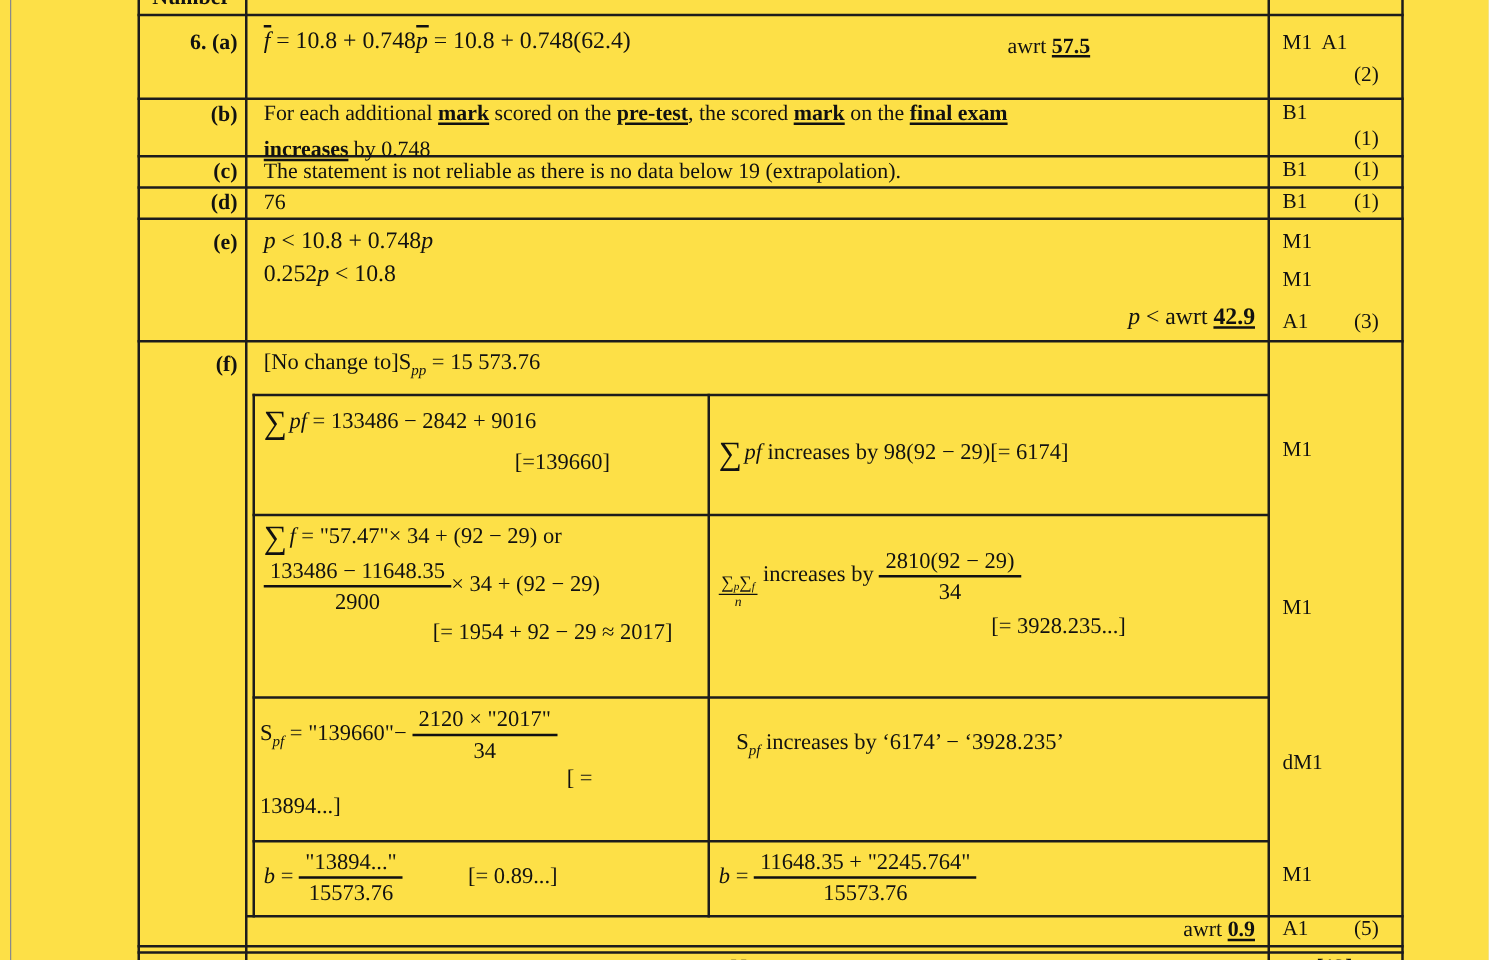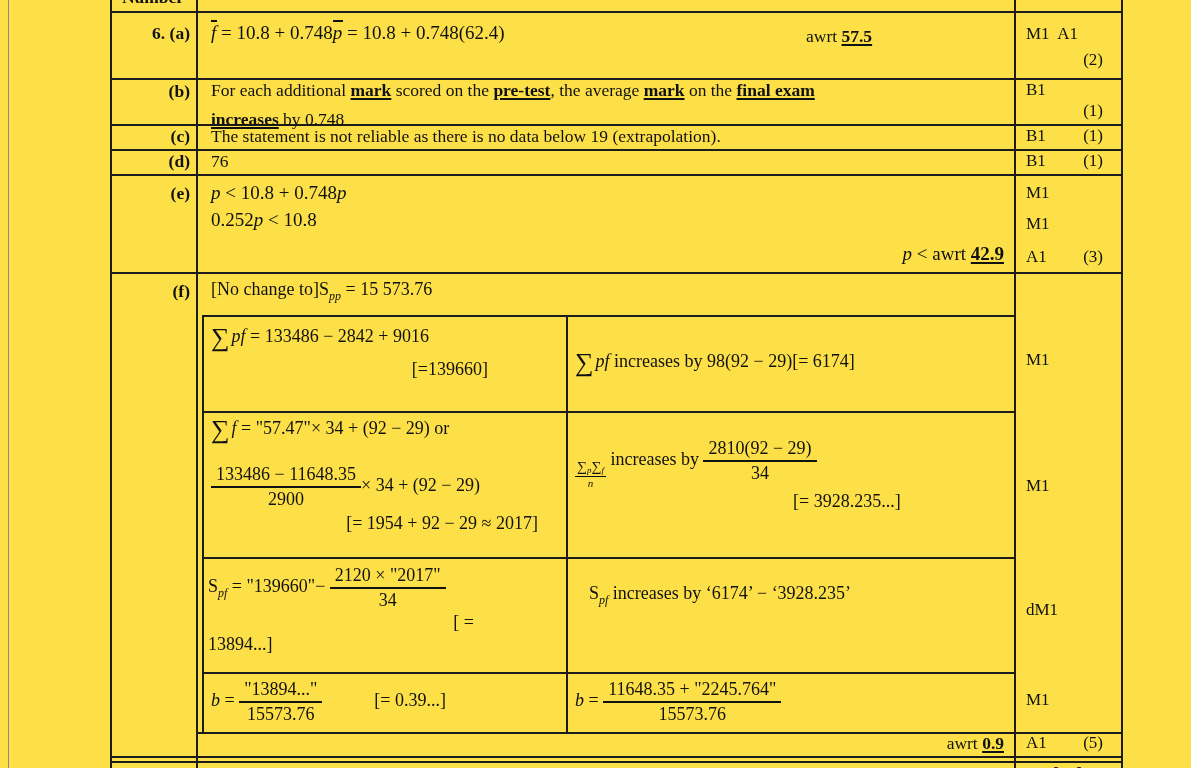--- a/index.html
+++ b/index.html
@@ -66,21 +66,21 @@
 
   <div class="abs lbl" style="left:110px;width:86px;top:-13px;text-align:center;">Number</div>
 
   <div class="abs lbl col1" style="top:23px;">6. (a)</div>
   <div class="abs eq" style="left:211px;top:22px;"><span class="bar">f</span><span> = 10.8 + 0.748</span><span class="bar">p</span><span> = 10.8 + 0.748(62.4)</span></div>
   <div class="abs" style="left:806px;top:26px;"><span>awrt </span><span class="bu">57.5</span></div>
   <div class="abs markcol" style="top:24px;">M1  A1</div>
   <div class="abs cntcol" style="top:50px;padding-right:12px;">(2)</div>
 
   <div class="abs lbl col1" style="top:81px;">(b)</div>
-  <div class="abs" style="left:211px;top:80px;"><span>For each additional </span><span class="bu">mark</span><span> scored on the </span><span class="bu">pre-test</span><span>, the average </span><span class="bu">mark</span><span> on the </span><span class="bu">final exam</span></div>
+  <div class="abs" style="left:211px;top:80px;"><span>For each additional </span><span class="bu">mark</span><span> scored on the </span><span class="bu">pre-test</span><span>, the scored </span><span class="bu">mark</span><span> on the </span><span class="bu">final exam</span></div>
   <div class="abs" style="left:211px;top:109px;"><span class="bu">increases</span><span> by 0.748</span></div>
   <div class="abs markcol" style="top:80px;">B1</div>
   <div class="abs cntcol" style="top:101px;padding-right:12px;">(1)</div>
 
   <div class="abs lbl col1" style="top:126px;">(c)</div>
   <div class="abs" style="left:211px;top:126px;">The statement is not reliable as there is no data below 19 (extrapolation).</div>
   <div class="abs markcol" style="top:126px;">B1</div>
   <div class="abs cntcol" style="top:126px;padding-right:12px;">(1)</div>
 
   <div class="abs lbl col1" style="top:151px;">(d)</div>
@@ -104,41 +104,41 @@
     <div><span class="sig">∑</span><span class="it">pf</span><span> = 133486 − 2842 + 9016</span></div>
     <div class="right-txt" style="padding-right:70px;margin-top:8px;">[=139660]</div>
   </div>
   <div class="cell m18" style="left:566px;top:315px;width:448px;height:96px;display:flex;align-items:center;padding-left:9px;">
     <div><span class="sig">∑</span><span class="it">pf</span><span> increases by 98(92 − 29)[= 6174]</span></div>
   </div>
   <div class="abs markcol" style="top:350px;">M1</div>
 
   <div class="cell m18" style="left:202px;top:411px;width:364px;height:146px;padding:6px 6px 0 9px;">
     <div><span class="sig">∑</span><span class="it">f</span><span> = "57.47"× 34 + (92 − 29) or</span></div>
-    <div style="margin-top:21px;"><span class="frac"><span class="num">133486 − 11648.35</span><span class="den">2900</span></span><span>× 34 + (92 − 29)</span></div>
+    <div style="margin-top:3px;"><span class="frac"><span class="num">133486 − 11648.35</span><span class="den">2900</span></span><span>× 34 + (92 − 29)</span></div>
     <div class="right-txt" style="padding-right:22px;margin-top:3px;">[= 1954 + 92 − 29 ≈ 2017]</div>
   </div>
   <div class="cell m18" style="left:566px;top:411px;width:448px;height:146px;padding:22px 0 0 9px;">
     <div><span class="sfrac"><span class="num"><span class="ssig">∑</span><span class="ssub">p</span><span class="ssig">∑</span><span class="ssub">f</span></span><span class="den">n</span></span><span> increases by </span><span class="frac"><span class="num">2810(92 − 29)</span><span class="den">34</span></span></div>
     <div style="margin-left:218px;margin-top:2px;">[= 3928.235...]</div>
   </div>
   <div class="abs markcol" style="top:476px;">M1</div>
 
   <div class="cell m18" style="left:202px;top:557px;width:364px;height:115px;padding:8px 4px 0 6px;">
     <div><span>S</span><span class="sb">pf</span><span> = "139660"− </span><span class="frac"><span class="num">2120 × "2017"</span><span class="den">34</span></span></div>
     <div class="right-txt" style="padding-right:88px;margin-top:1px;">[ =</div>
     <div style="margin-top:1px;">13894...]</div>
   </div>
   <div class="cell m18" style="left:566px;top:557px;width:448px;height:115px;padding:26px 0 0 23px;">
     <div><span>S</span><span class="sb">pf</span><span> increases by ‘6174’ − ‘3928.235’</span></div>
   </div>
   <div class="abs markcol" style="top:600px;">dM1</div>
 
   <div class="cell m18" style="left:202px;top:672px;width:364px;height:60px;display:flex;align-items:center;padding-left:9px;">
-    <div><span class="it">b</span><span> = </span><span class="frac"><span class="num">"13894..."</span><span class="den">15573.76</span></span><span style="display:inline-block;width:52px;"></span><span>[= 0.39...]</span></div>
+    <div><span class="it">b</span><span> = </span><span class="frac"><span class="num">"13894..."</span><span class="den">15573.76</span></span><span style="display:inline-block;width:52px;"></span><span>[= 0.89...]</span></div>
   </div>
   <div class="cell m18" style="left:566px;top:672px;width:448px;height:60px;display:flex;align-items:center;padding-left:9px;">
     <div><span class="it">b</span><span> = </span><span class="frac"><span class="num">11648.35 + "2245.764"</span><span class="den">15573.76</span></span></div>
   </div>
   <div class="abs markcol" style="top:690px;">M1</div>
 
   <div class="abs right-txt" style="left:600px;top:733px;width:404px;"><span>awrt </span><span class="bu">0.9</span></div>
   <div class="abs markcol" style="top:733px;">A1</div>
   <div class="abs cntcol" style="top:733px;padding-right:12px;">(5)</div>
 

